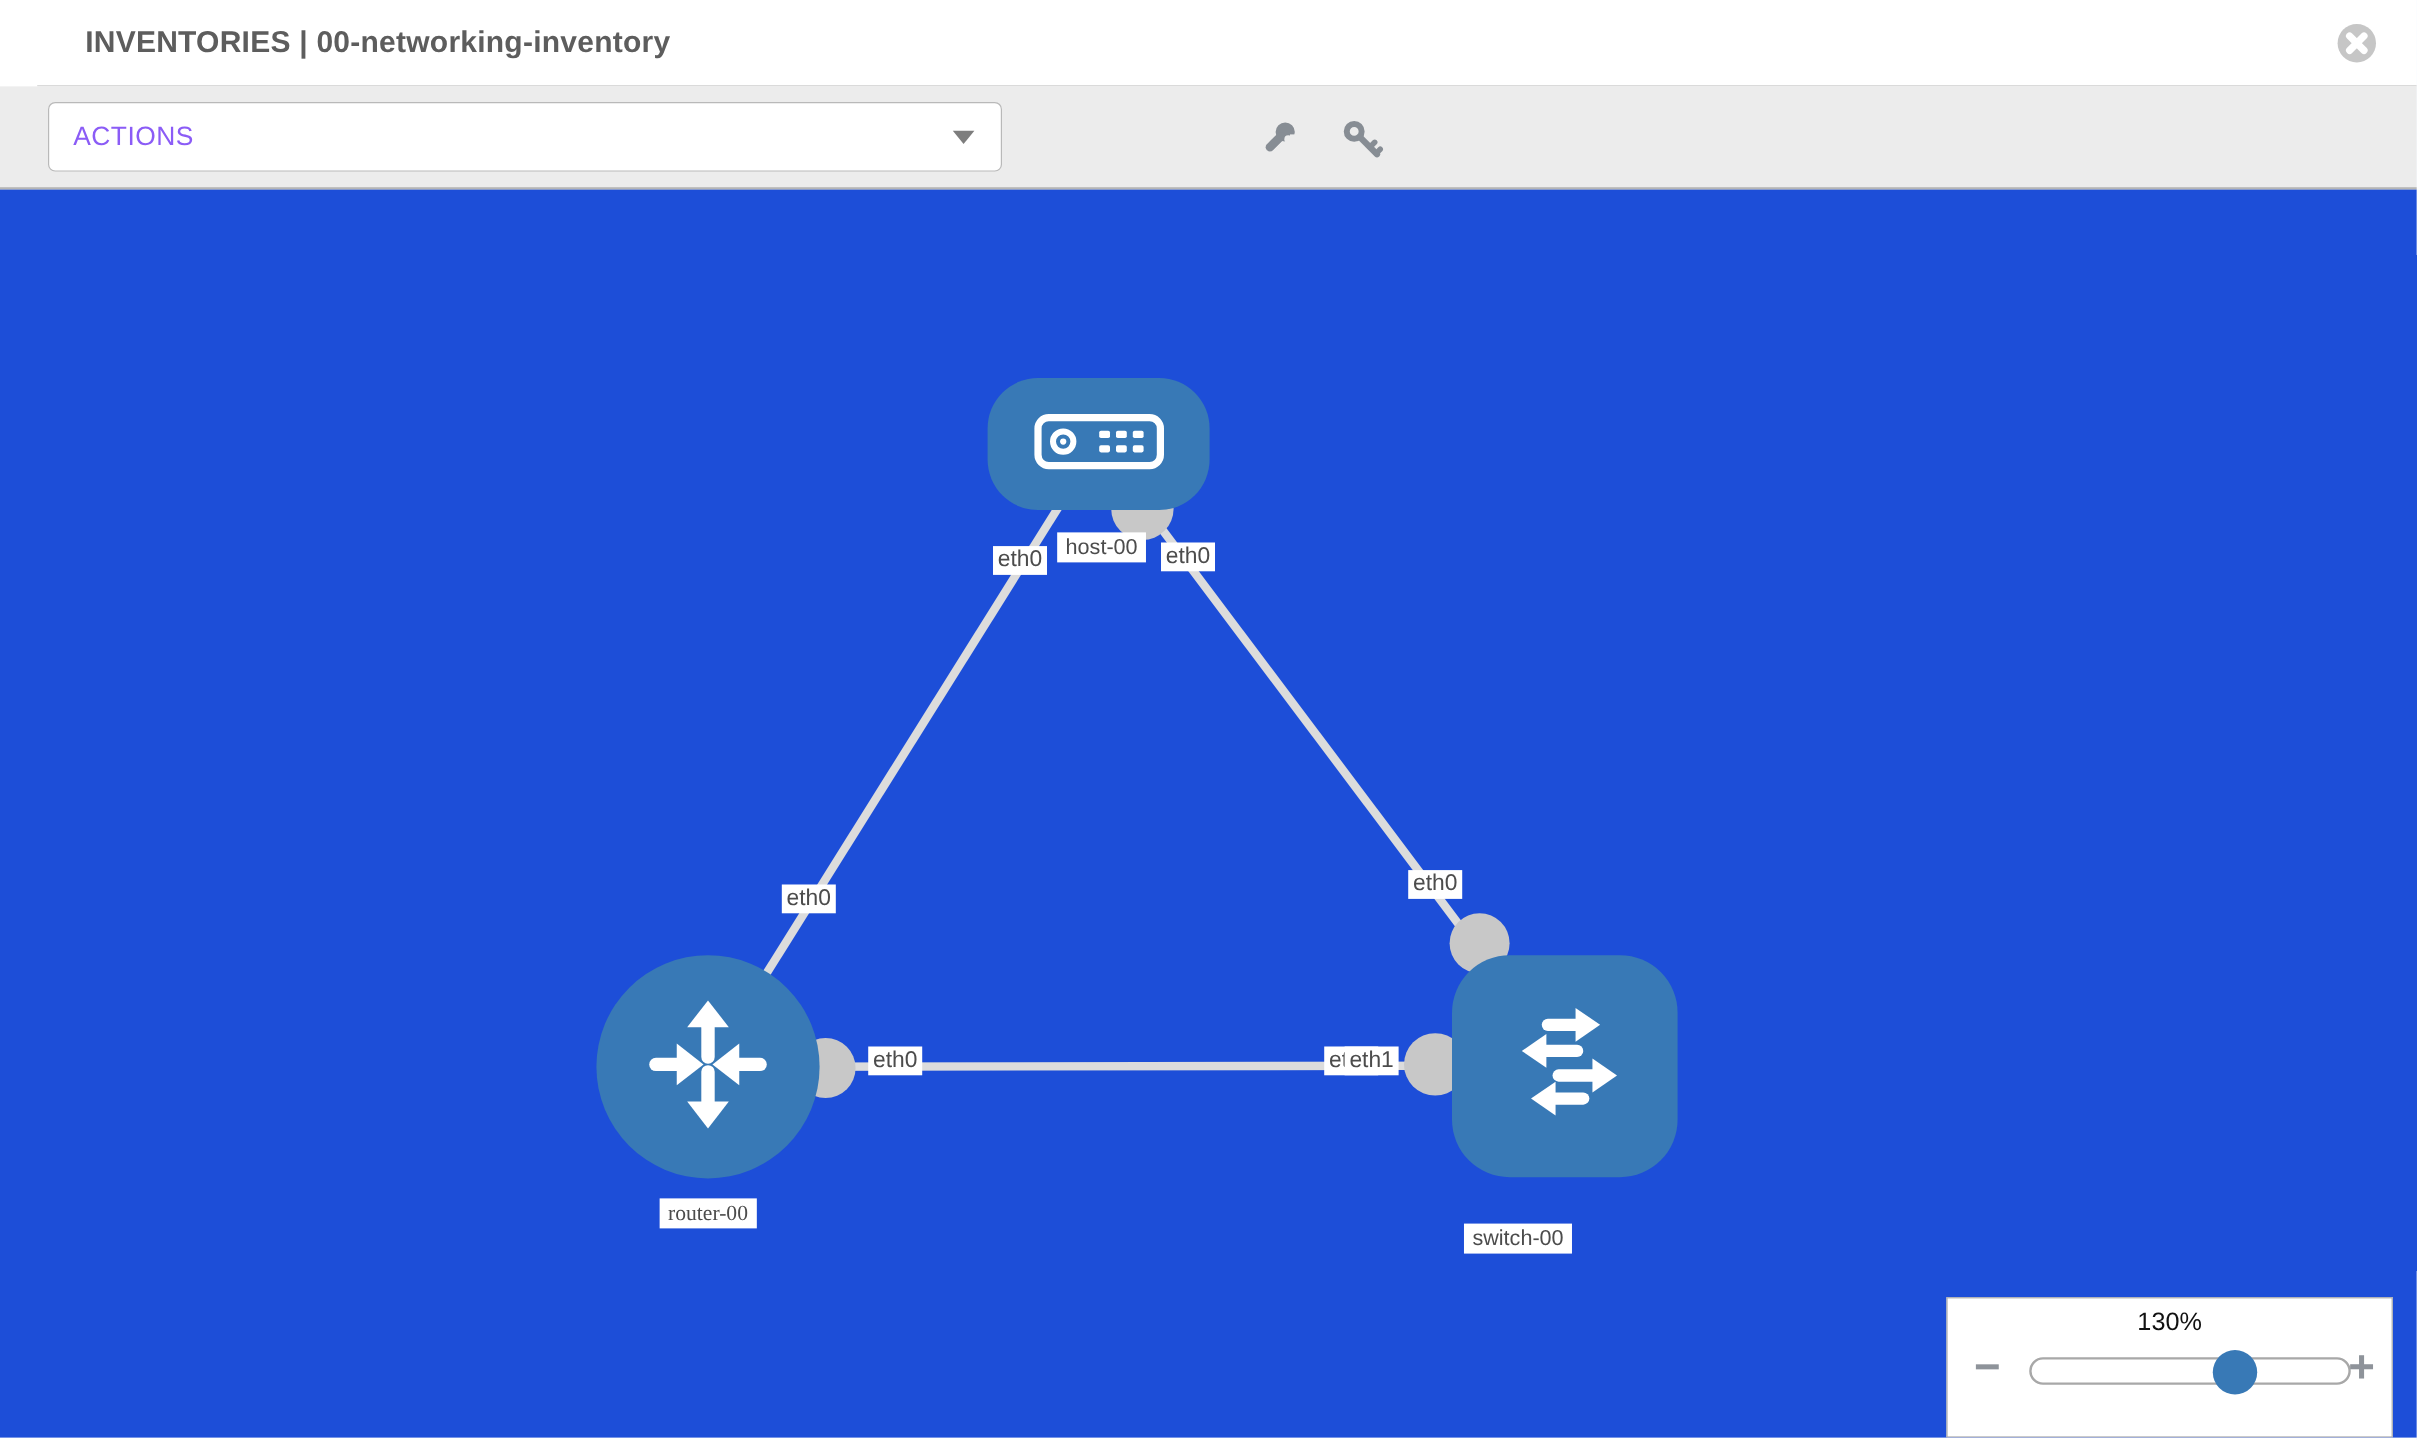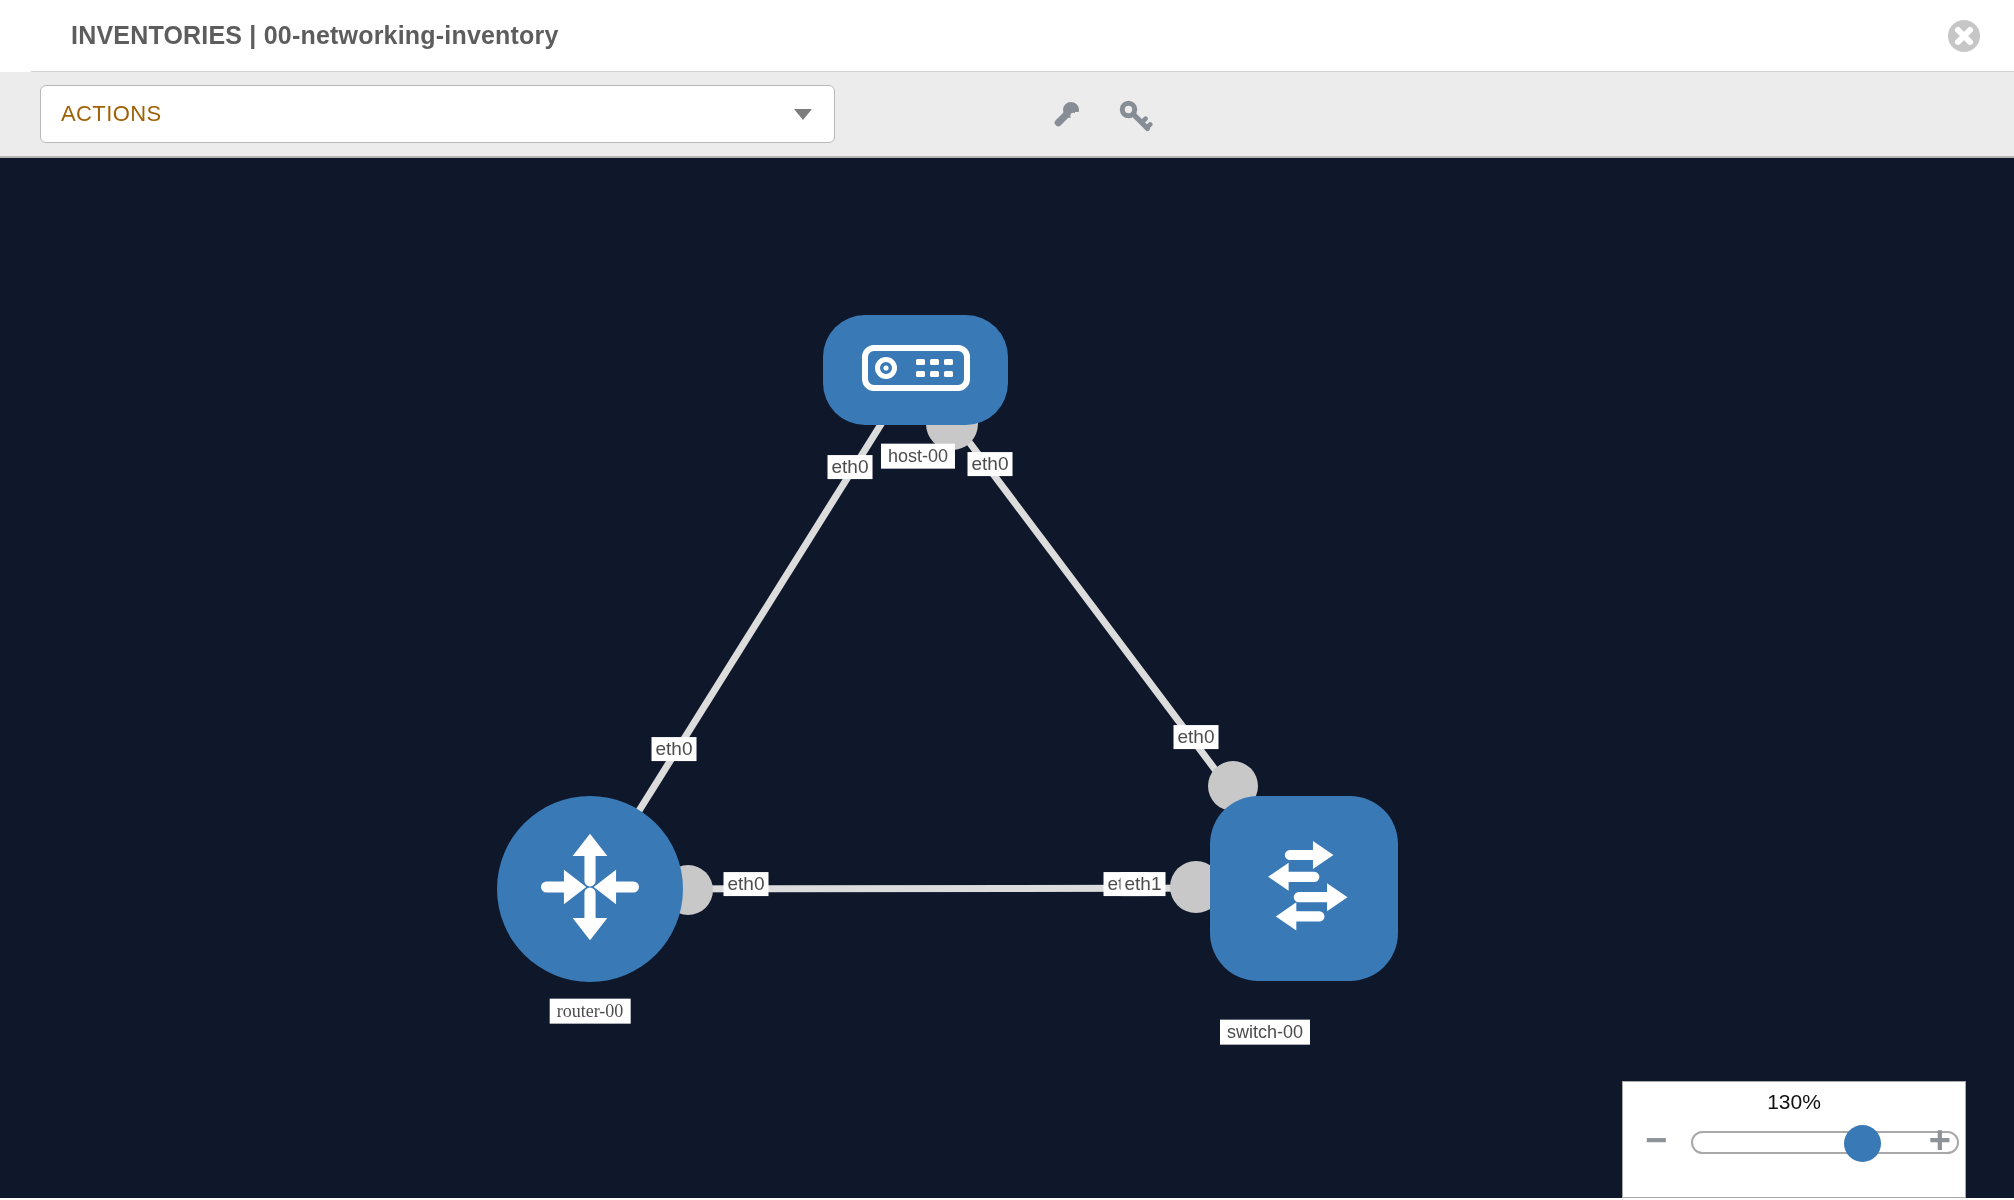--- a/index.html
+++ b/index.html
@@ -11,49 +11,49 @@
     border-bottom:1px solid #d2d2d2; display:flex; align-items:center;margin-left:31px; }
   .header-title { margin-left:40px; font-size:25px; font-weight:bold; color:#5d5d5d; letter-spacing:.2px; }
   .close-btn { position:absolute; right:32px; top:18px; width:36px; height:36px; cursor:pointer; }
 
   
   .toolbar { position:relative; height:86px; background:#ececec;
     border-bottom:2px solid #b5b5b5; }
   .dropdown { position:absolute; top:13px; height:58px; background:#fff;
     border:1px solid #b9b9b9; border-radius:6px; display:flex; align-items:center;
     padding:0 20px; cursor:pointer; }
-  .dropdown .dd-label { font-size:22px; color:#a16207; letter-spacing:.4px; }
+  .dropdown .dd-label { font-size:22px; color:#8b5cf6; letter-spacing:.4px; }
   .caret { position:absolute; right:22px; top:50%; margin-top:-5px; width:0; height:0;
     border-left:9px solid transparent; border-right:9px solid transparent;
     border-top:11px solid #7d7d7d; }
   .dd-actions { left:40px; width:795px; }
   .dd-search { left:1183px; width:802px; }
   .tool-icon { position:absolute; top:26px; width:36px; height:36px; cursor:pointer; }
   .tool-icon.wrench { left:1047px; }
   .tool-icon.key { left:1117px; }
 
   
-  .canvas { position:relative; height:1040px; background:#0f172a; overflow:hidden; }
+  .canvas { position:relative; height:1040px; background:#1d4ed8; overflow:hidden; }
   .links-svg { position:absolute; left:0; top:0; }
 
   .port { position:absolute; border-radius:50%; background:#c8c8c8; }
 
   .node { position:absolute; background:#3879b6; display:flex;
     align-items:center; justify-content:center; cursor:pointer; }
   .node-host { left:823px; top:157px; width:185px; height:110px; border-radius:42px; }
   .node-router { left:497px; top:638px; width:186px; height:186px; border-radius:50%; }
   .node-switch { left:1210px; top:638px; width:188px; height:185px; border-radius:48px; }
 
   .lbl { position:absolute; transform:translate(-50%,-50%); background:#ffffff;
     color:#4c4c4c; white-space:nowrap; line-height:1.15; }
   .lbl-iface { font-size:19px; padding:1px 4px; }
   .lbl-name { font-size:18px; padding:2px 7px;text-align:right; }
 
   
-  .zoom-panel { position:absolute; left:1622px; top:923px; width:344px; height:117px;
+  .zoom-panel { position:absolute; left:1622px; top:923px; width:372px; height:117px;
     background:#ffffff; border:1px solid #a8a8a8; }
   .zoom-value { text-align:center; margin-top:8px; font-size:21px; color:#111; }
   .zoom-row { position:relative; height:48px; margin-top:4px; }
   .zoom-minus, .zoom-plus { position:absolute; top:0; height:48px; line-height:44px;
     font-size:38px; font-weight:bold; color:#8e939a; cursor:pointer; user-select:none; }
   .zoom-minus { left:22px; }
   .zoom-plus { right:14px; }
   .slider-track { position:absolute; left:68px; top:13px; width:268px; height:23px;
     background:#fff; border:2px solid #a8a8a8; border-radius:12px; cursor:pointer; }
   .slider-handle { position:absolute; top:50%; left:64%; width:37px; height:37px;

